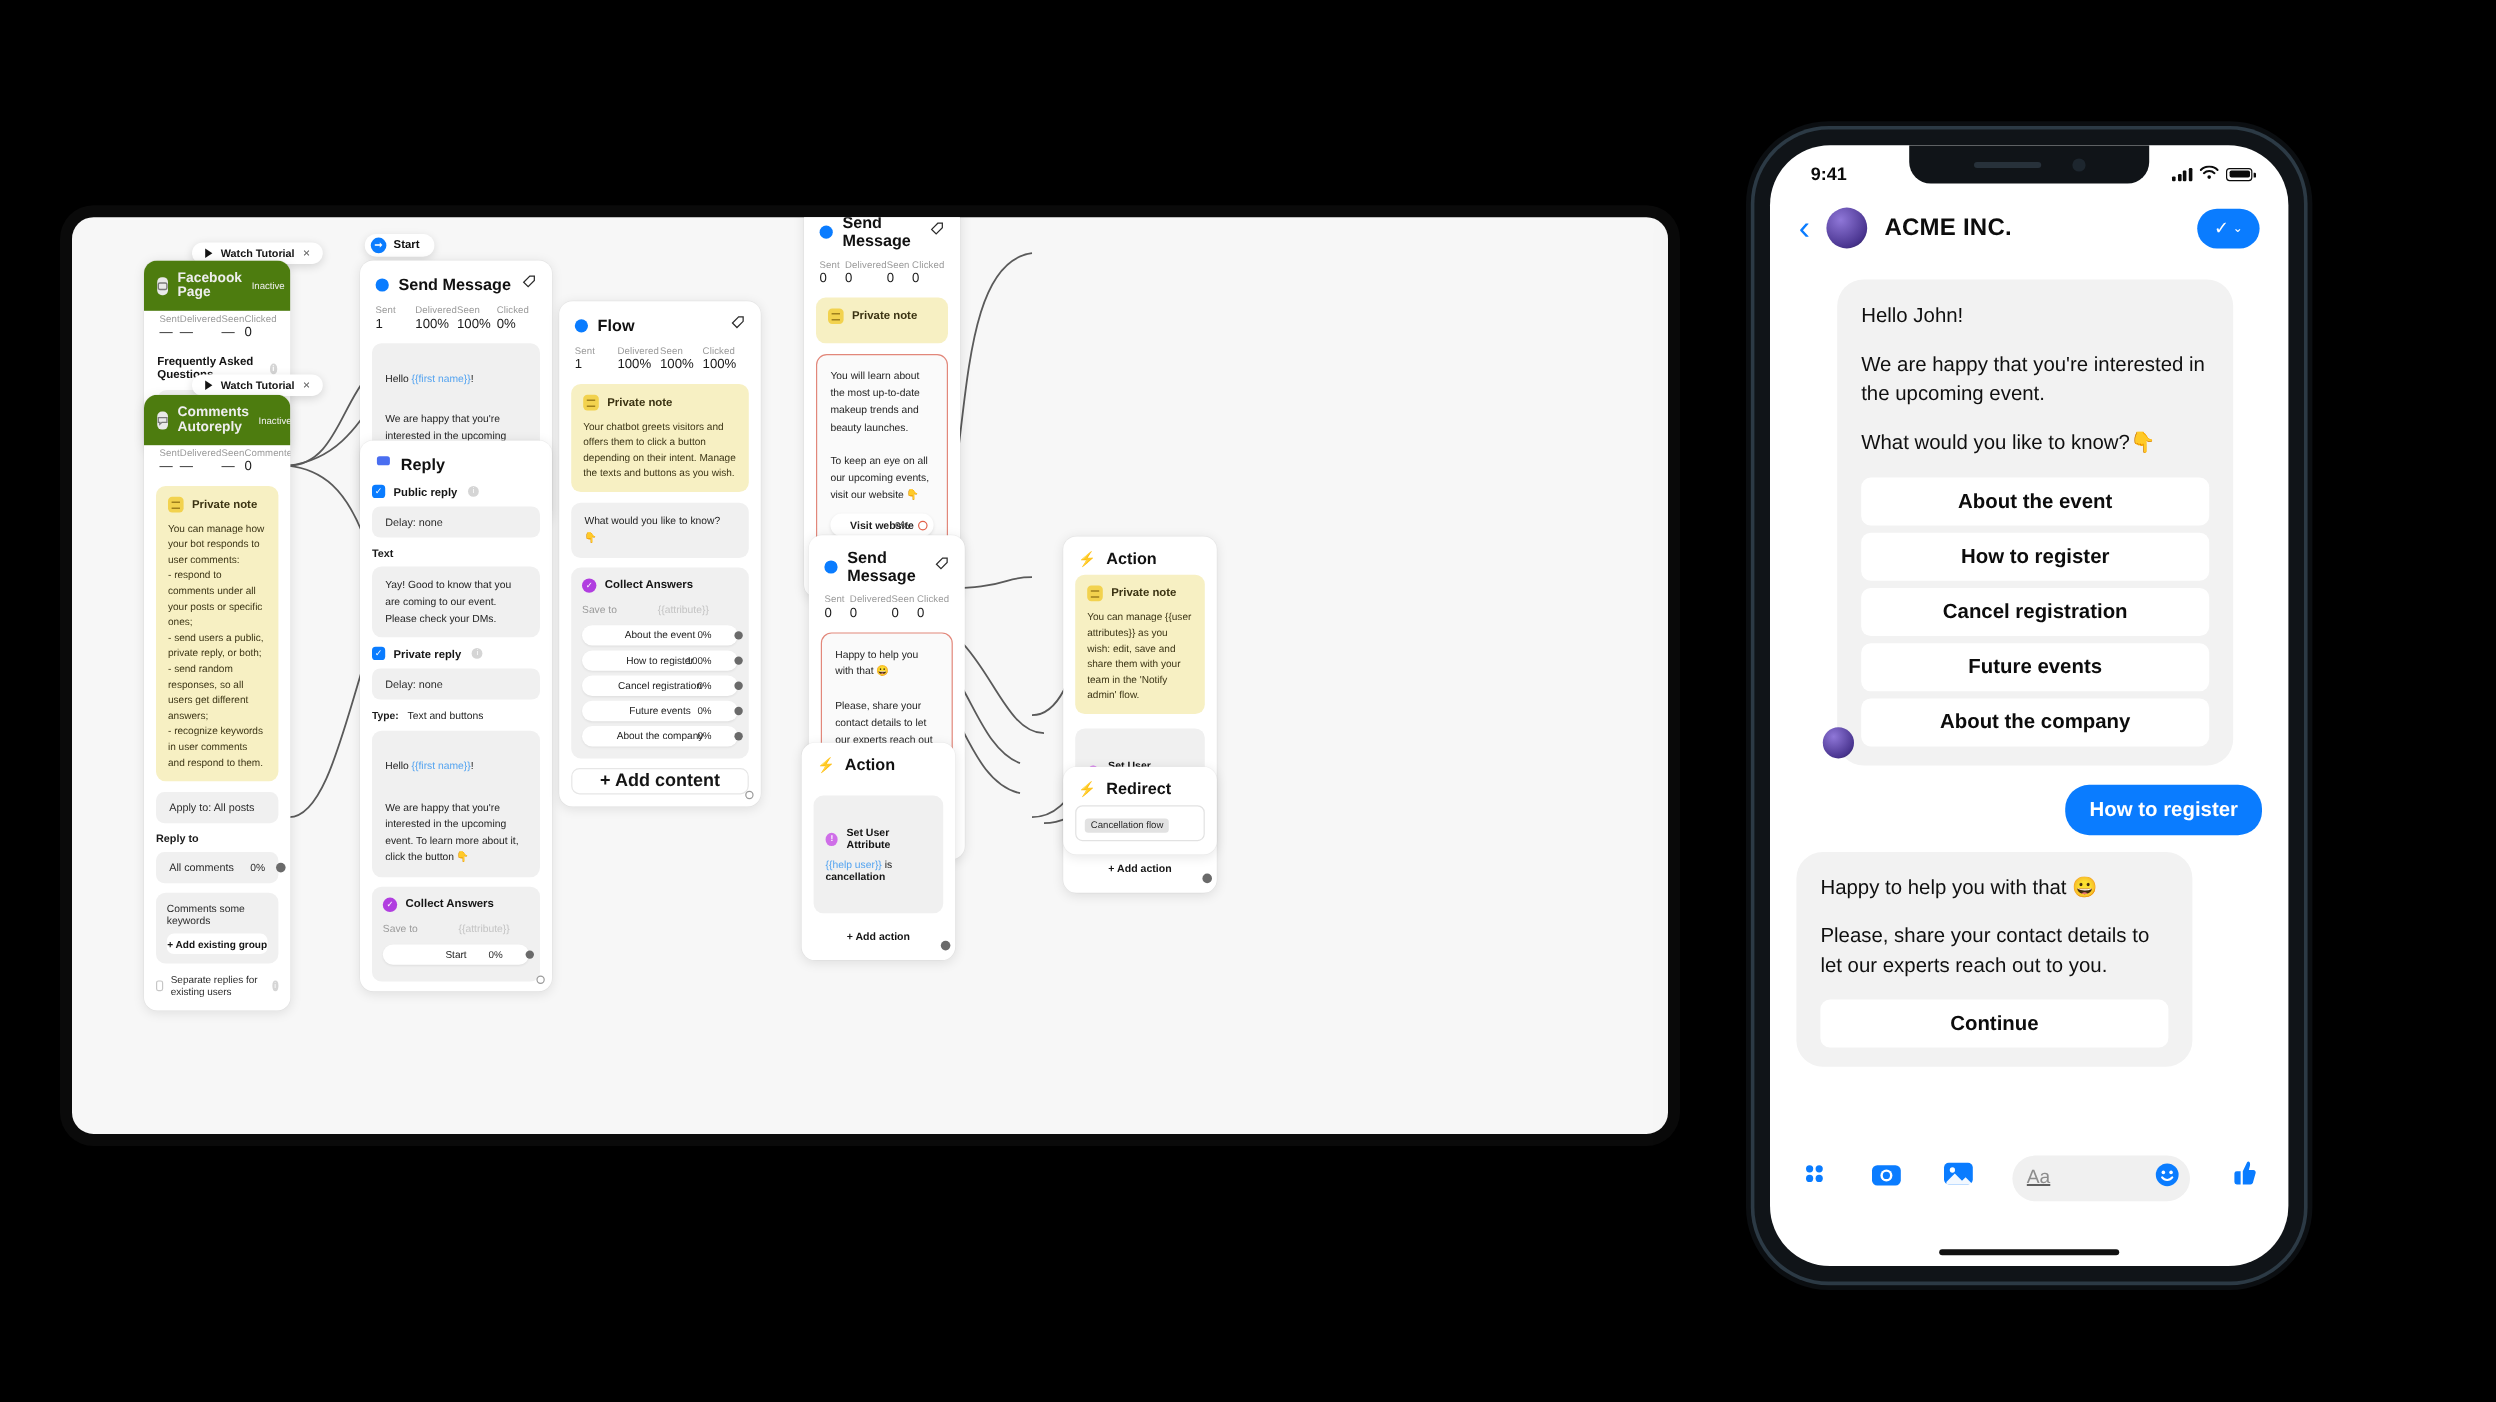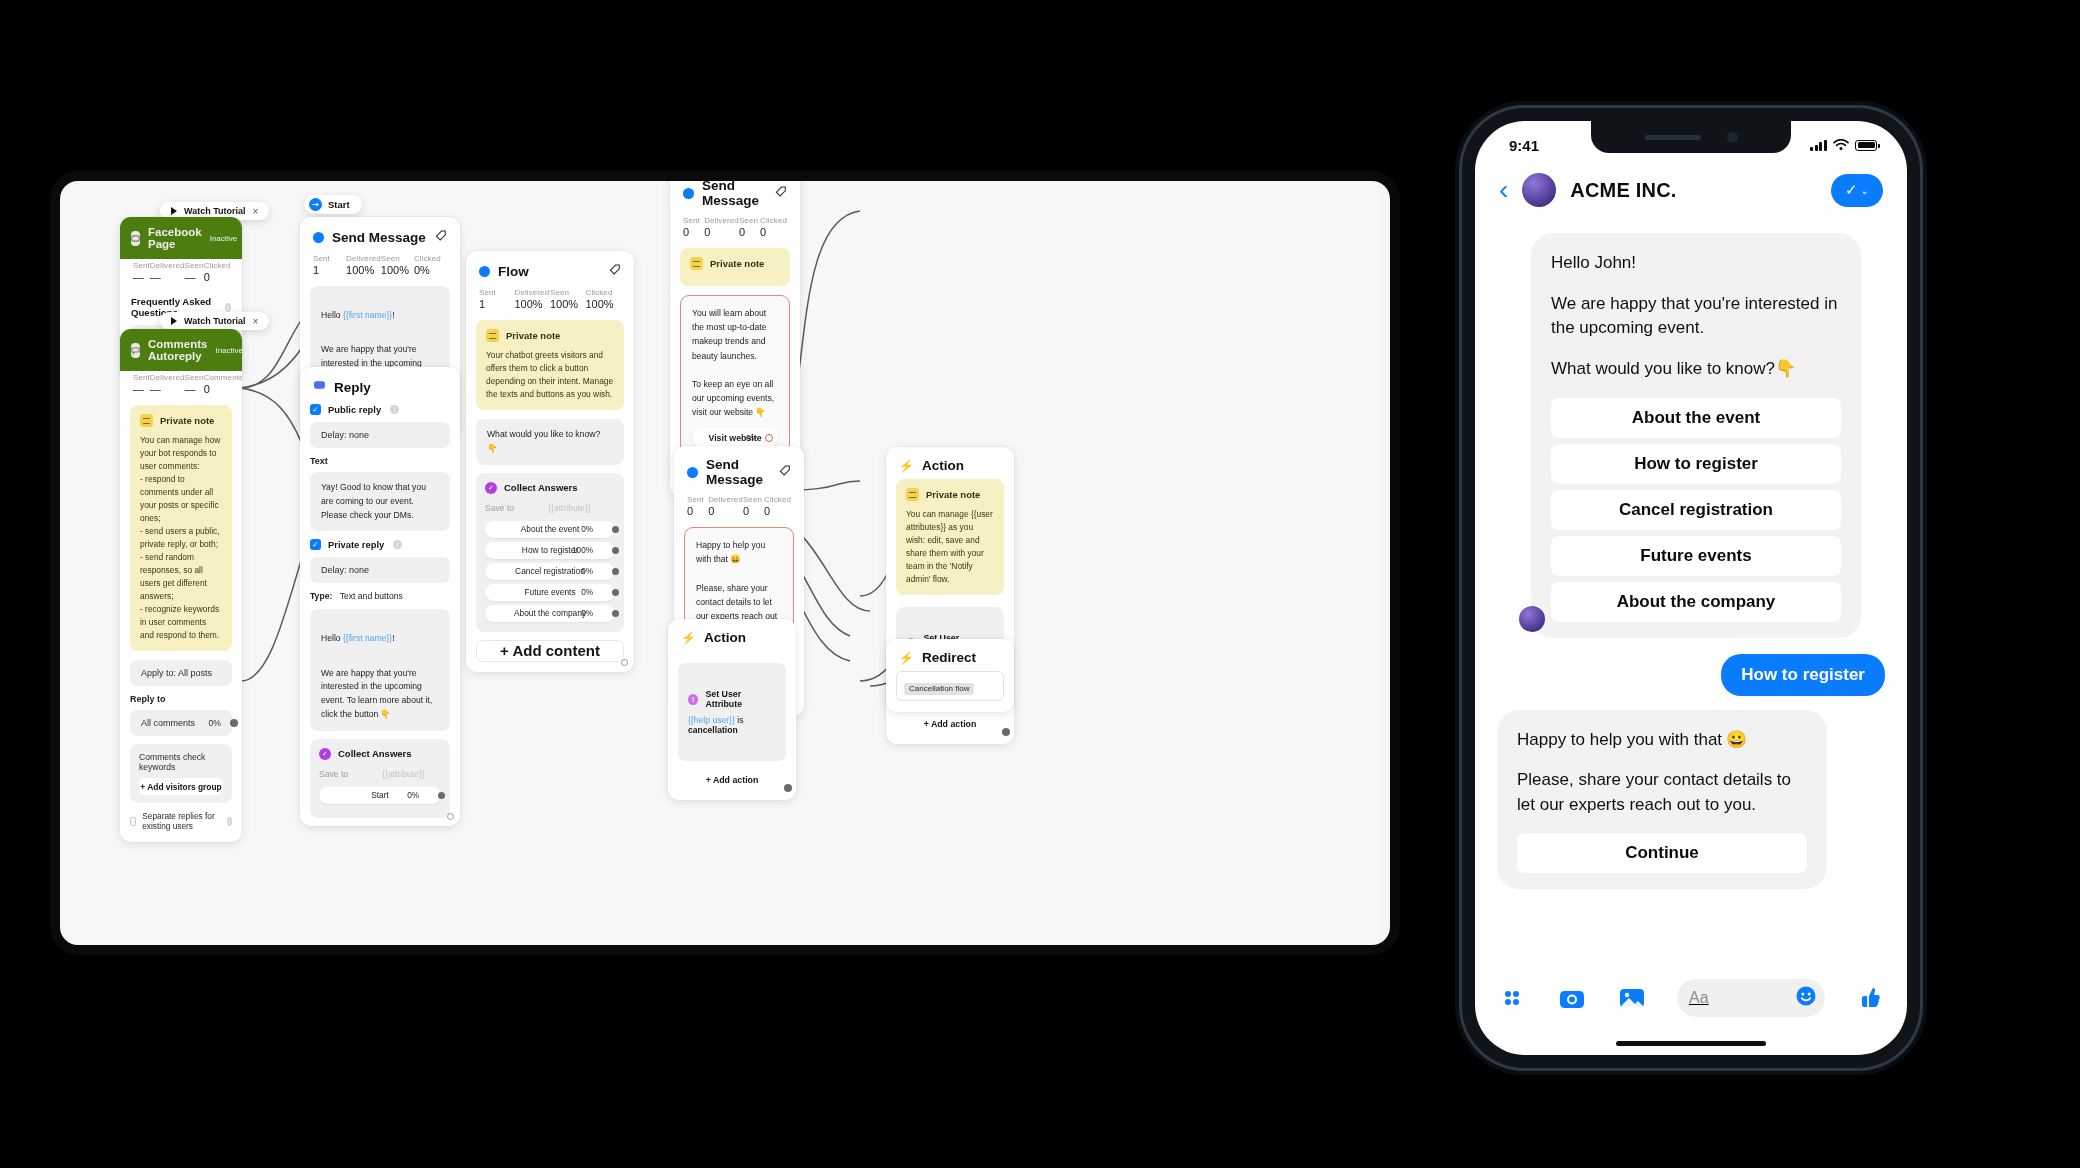--- a/index.html
+++ b/index.html
@@ -267,21 +267,21 @@
     position: absolute; left: 22px;
   }
   .out-wrap { display: flex; justify-content: flex-end; margin: 16px 0 14px 0; }
   .out-bubble {
     background: #0a7cff; color: #fff; font-size: 17px; font-weight: bold;
     border-radius: 20px; padding: 11px 20px;
   }
 
   .composer {
     position: absolute; bottom: 0; left: 0; right: 0; height: 92px;
-    display: flex; align-items: center; gap: 30px; padding: 0 22px 22px 22px; text-decoration: underline;
+    display: flex; gap: 30px; padding: 0 22px 22px 22px; text-decoration: underline;
   }
   .cicon { width: 30px; height: 30px; color: #0a7cff; display:flex;align-items:center;justify-content:center; }
   .cfield {
     flex: 1; height: 38px; background: #f0f0f0; border-radius: 19px;
     display: flex; align-items: center; padding: 0 12px;
     font-size: 16px; color: #8d8d8d; position: relative;
   }
   .cfield .emoji { position: absolute; right: 8px; font-size: 20px; }
   .home-ind {
     position: absolute; bottom: 9px; left: 50%; transform: translateX(-50%);
@@ -408,22 +408,22 @@
 - recognize keywords in user comments and respond to them.</div>
       </div>
       <div class="grey-field">Apply to: All posts</div>
       <div class="sect-label">Reply to</div>
       <div class="grey-field" style="position:relative; display:flex; align-items:center;">
         <span>All comments</span>
         <span style="margin-left:auto; font-size:8.6px;">0%</span>
         <span style="position:absolute; right:-6px; width:8px; height:8px; border-radius:50%; background:#6a6a6a;"></span>
       </div>
       <div style="background:#f0f0f0; border-radius:8px; margin:0 10px 8px 10px; padding:8px 9px;">
-        <div style="font-size:8.6px; color:#2b2b2b; margin-bottom:6px;">Comments check keywords</div>
-        <div style="background:#fff; border-radius:6px; height:17px; display:flex; align-items:center; justify-content:center; font-size:8.4px; font-weight:bold; color:#151515;">+ Add visitors group</div>
+        <div style="font-size:8.6px; color:#2b2b2b; margin-bottom:6px;">Comments some keywords</div>
+        <div style="background:#fff; border-radius:6px; height:17px; display:flex; align-items:center; justify-content:center; font-size:8.4px; font-weight:bold; color:#151515;">+ Add existing group</div>
       </div>
       <div style="display:flex; align-items:center; gap:6px; margin:0 10px 11px 10px;">
         <span style="width:9px;height:9px;border:1px solid #c6c6c6;border-radius:2px;"></span>
         <span style="font-size:8.3px; color:#2b2b2b;">Separate replies for existing users</span>
         <i class="info-i" style="margin-left:2px;">i</i>
       </div>
     </div>
 
     <div class="start-pill" style="left:244px; top:14px;">
       <span class="ic">➞</span>

